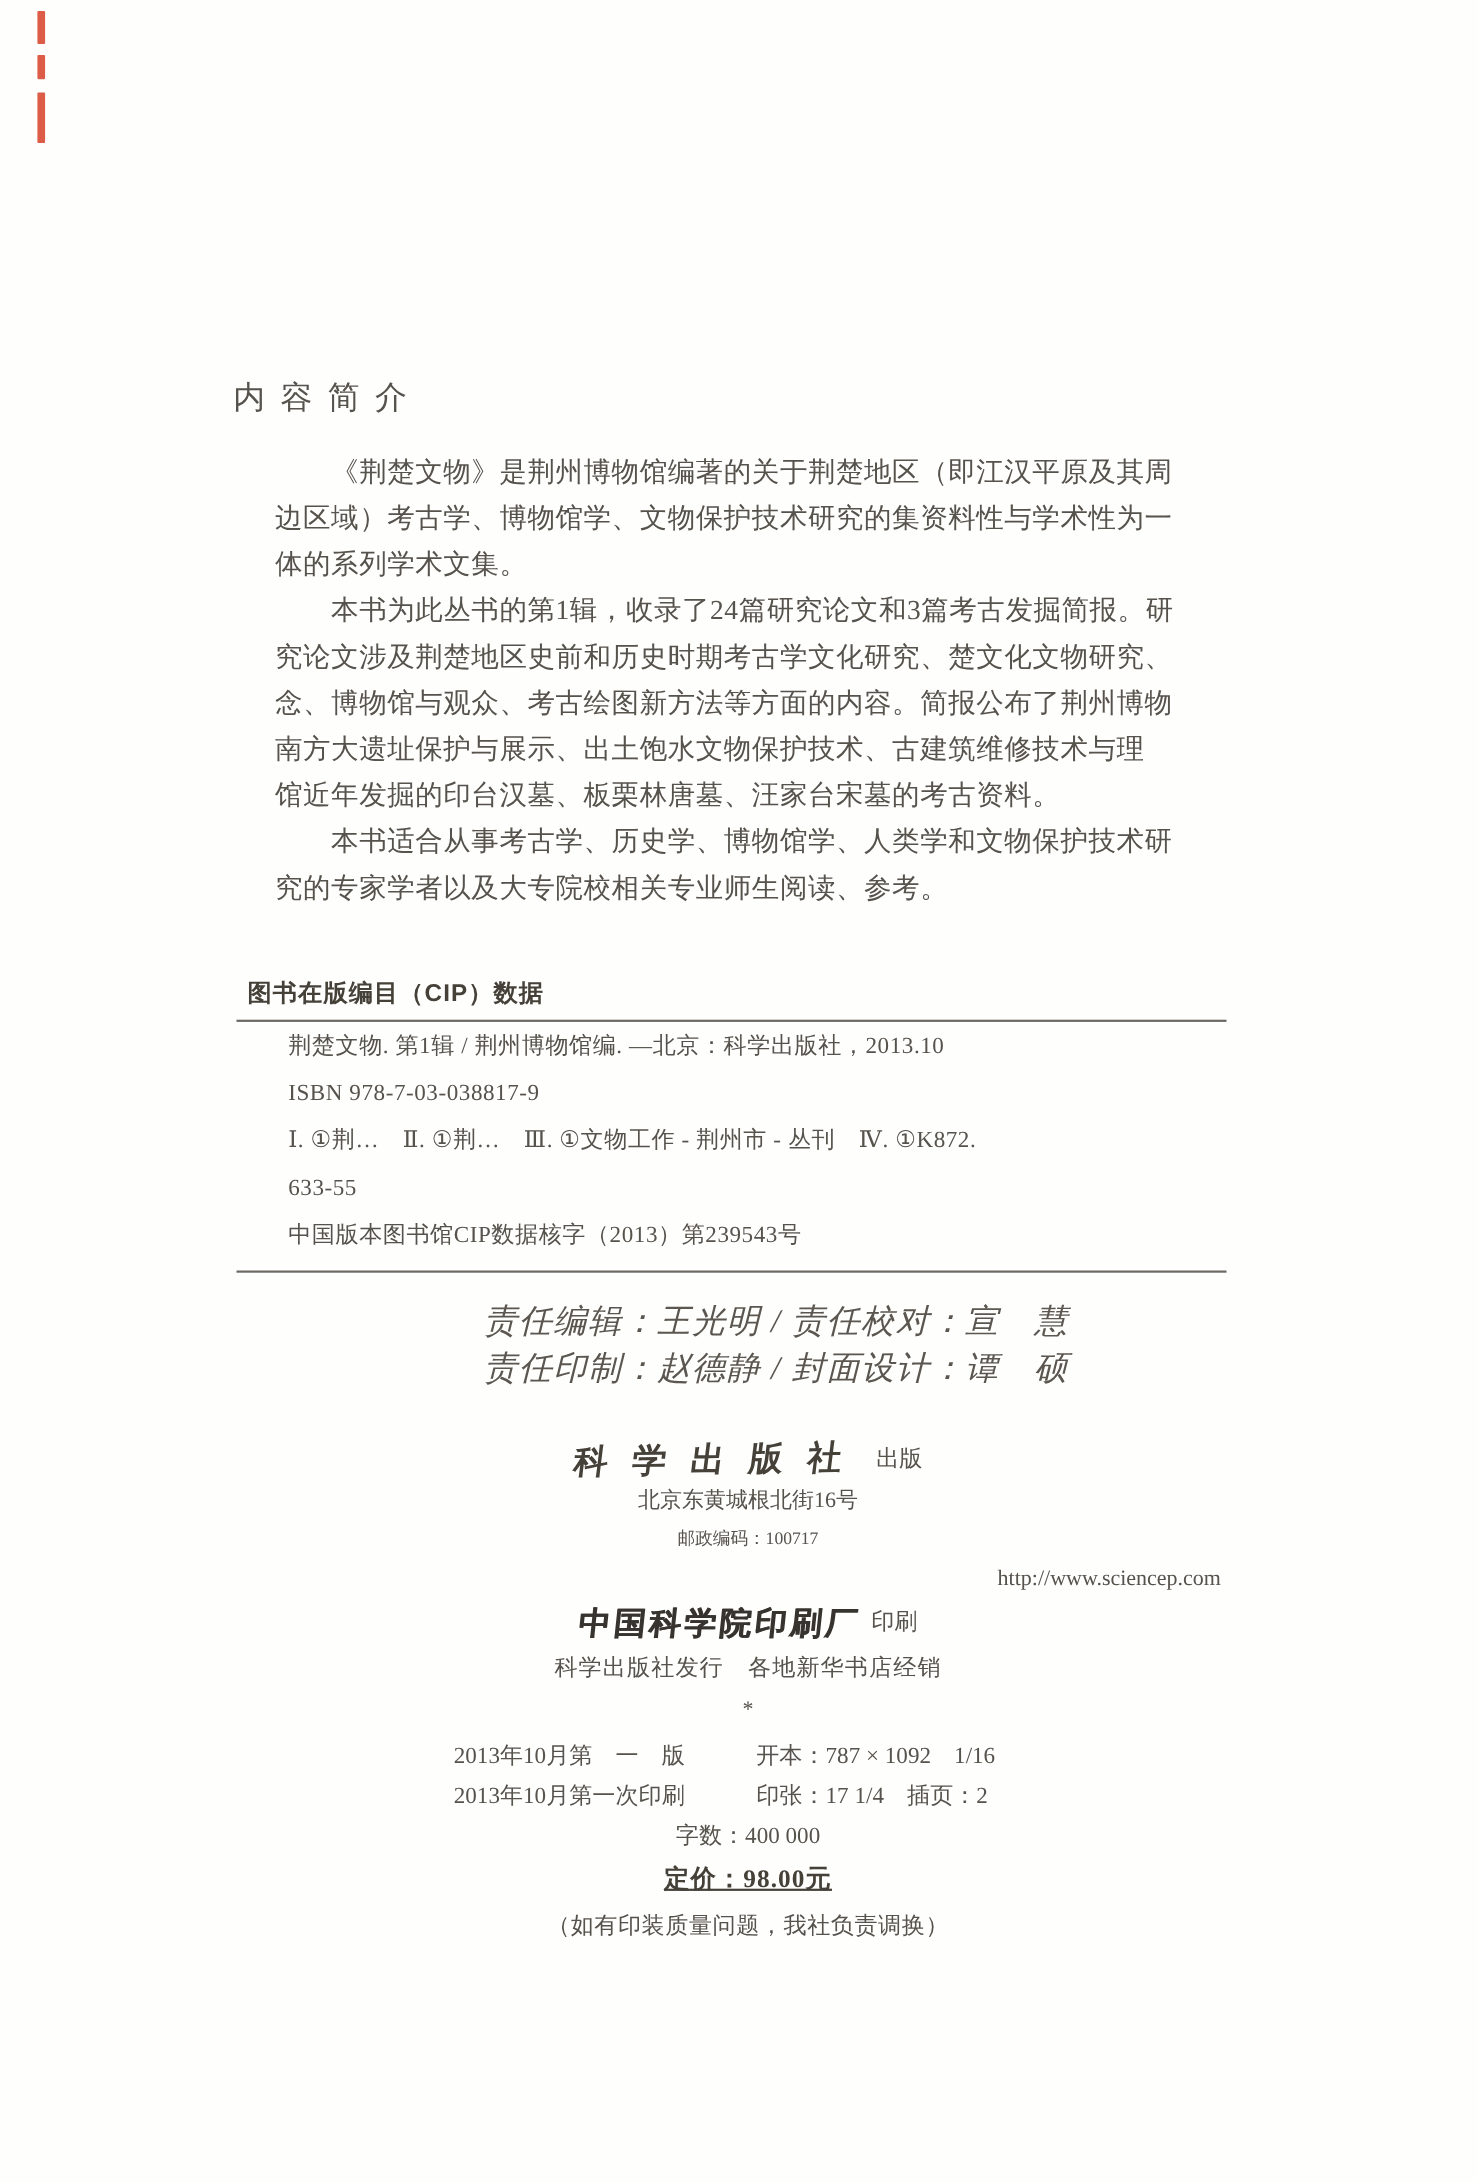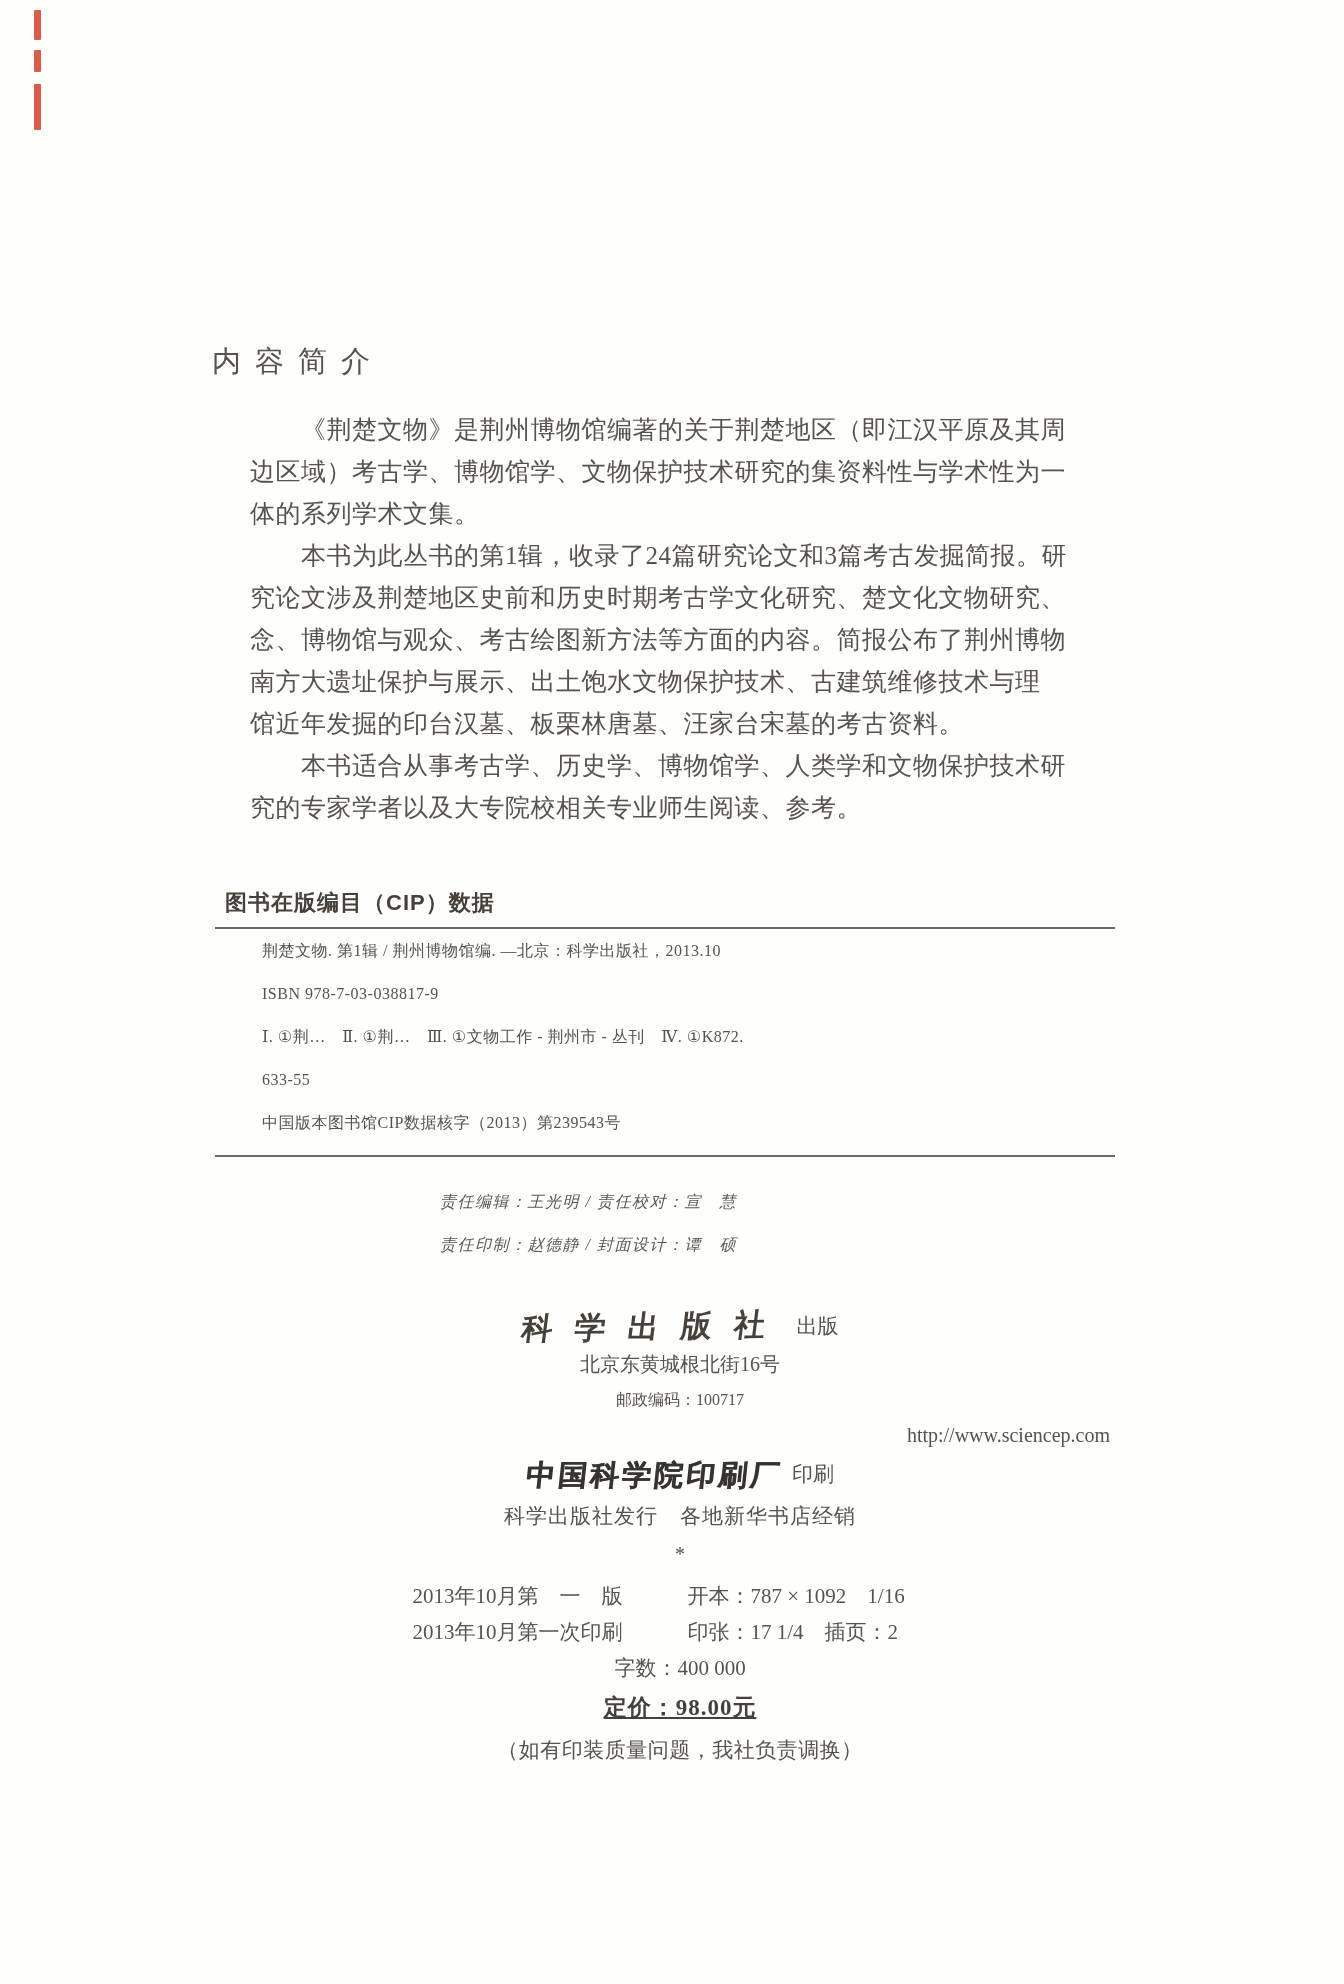--- a/index.html
+++ b/index.html
@@ -29,24 +29,24 @@
   .body-line{white-space:pre;height:42px;letter-spacing:0.5px;}
 
   .cip-heading{
     position:absolute;top:888px;left:225px;
     font-family:"Liberation Sans","DejaVu Sans",sans-serif;
     font-weight:700;font-size:22px;letter-spacing:1px;color:var(--ink-strong);
   }
   .rule{position:absolute;left:215px;width:900px;height:2px;background:var(--rule);}
   .rule-top{top:927px;}
   .rule-bottom{top:1155px;}
-  .cip-body{position:absolute;top:929px;left:262px;width:860px;font-size:16px;line-height:43px;}
+  .cip-body{position:absolute;top:929px;left:262px;width:860px;font-size:21px;line-height:43px;}
   .cip-line{white-space:pre;height:43px;letter-spacing:0.5px;}
 
-  .staff{position:absolute;top:1180px;left:440px;font-style:italic;font-size:16px;line-height:43px;color:#5b5750;}
+  .staff{position:absolute;top:1180px;left:440px;font-style:italic;font-size:30px;line-height:43px;color:#5b5750;}
   .staff-line{white-space:pre;height:43px;letter-spacing:1.5px;}
 
   .publisher{position:absolute;top:1306px;left:250px;width:860px;text-align:center;}
   .pub-name{height:40px;line-height:40px;}
   .calligraphy{
     display:inline-block;transform:skewX(-8deg) rotate(-1deg);
     font-weight:700;font-size:31px;letter-spacing:22px;color:var(--ink-strong);
   }
   .pub-suffix{font-size:21px;margin-left:10px;vertical-align:4px;}
   .pub-address{height:36px;line-height:36px;font-size:20px;}

